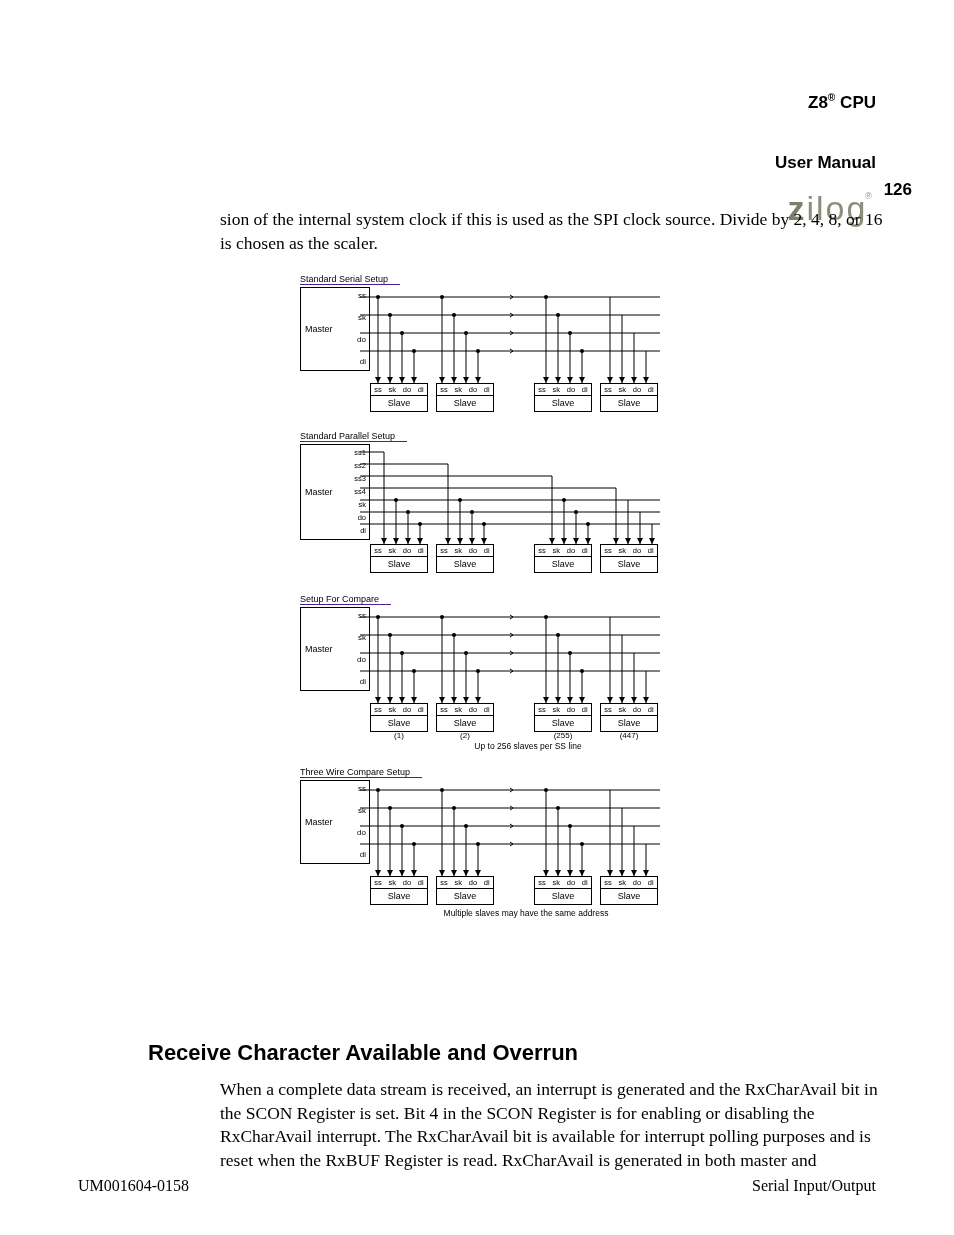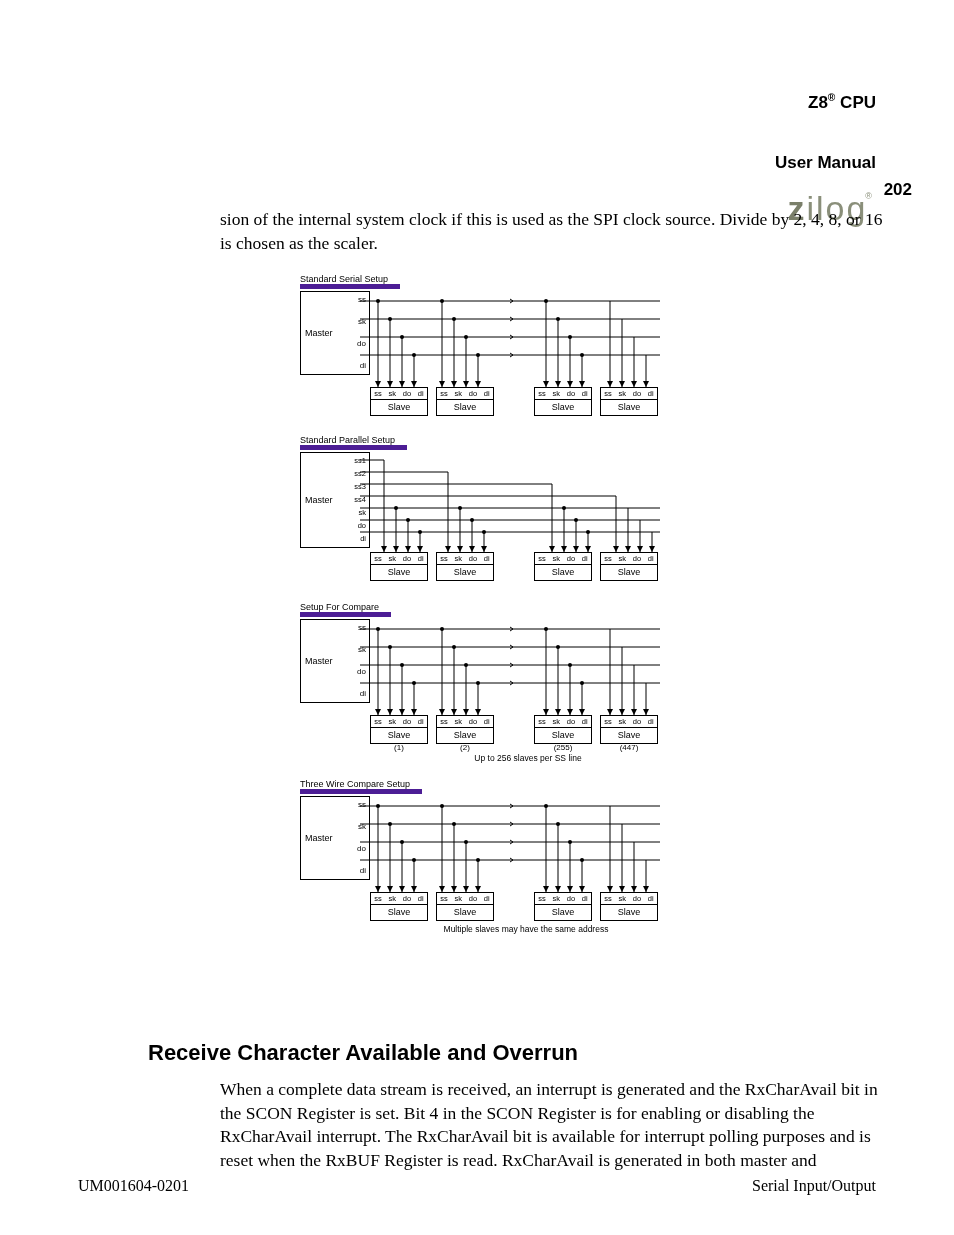--- a/index.html
+++ b/index.html
@@ -73,21 +73,21 @@
     position: absolute;
     left: 300px;
     top: 268px;
     width: 400px;
     font-family: Arial, Helvetica, sans-serif;
   }
   .setup-block { margin-bottom: 6px; }
   .setup-title {
     font-size: 9px;
     margin-bottom: 2px;
-    border-bottom: 5px solid #4c1d95;
+    border-bottom: 1px solid #4c1d95;
     display: inline-block;
     padding-right: 12px;
   }
   .master-box {
     border: 1px solid #000;
     width: 60px;
     display: flex;
     flex-direction: column;
     justify-content: center;
     padding: 4px 4px;
@@ -196,21 +196,21 @@
 <div class="header">
   <div class="prod">
     <span>Z8</span><sup>®</sup><span> CPU</span>
   </div>
   <div class="prod">User Manual</div>
   <div class="logo-row">
     <span class="logo">
       <span class="z">z</span><span class="rest">ilog</span><span class="reg">®</span>
     </span>
   </div>
-  <div class="pnum">202</div>
+  <div class="pnum">126</div>
 </div>
 <div class="header vline" style="top:52px;"></div>
 
 <div class="body-text first">sion of the internal system clock if this is used as the SPI clock source. Divide by 2, 4, 8, or 16 is chosen as the scaler.</div>
 
 <div class="figure">
 
   <div class="setup-block">
     <div class="setup-title">Standard Serial Setup</div>
     <div style="position:relative;height:132px;">
@@ -683,15 +683,15 @@
     </div>
   </div>
 
 </div>
 
 <div class="section-head">Receive Character Available and Overrun</div>
 
 <div class="body-text second">When a complete data stream is received, an interrupt is generated and the RxCharAvail bit in the SCON Register is set. Bit 4 in the SCON Register is for enabling or disabling the RxCharAvail interrupt. The RxCharAvail bit is available for interrupt polling purposes and is reset when the RxBUF Register is read. RxCharAvail is generated in both master and</div>
 
 <div class="footer">
-  <span>UM001604-0201</span>
+  <span>UM001604-0158</span>
   <span>Serial Input/Output</span>
 </div>
 
 </body></html>

